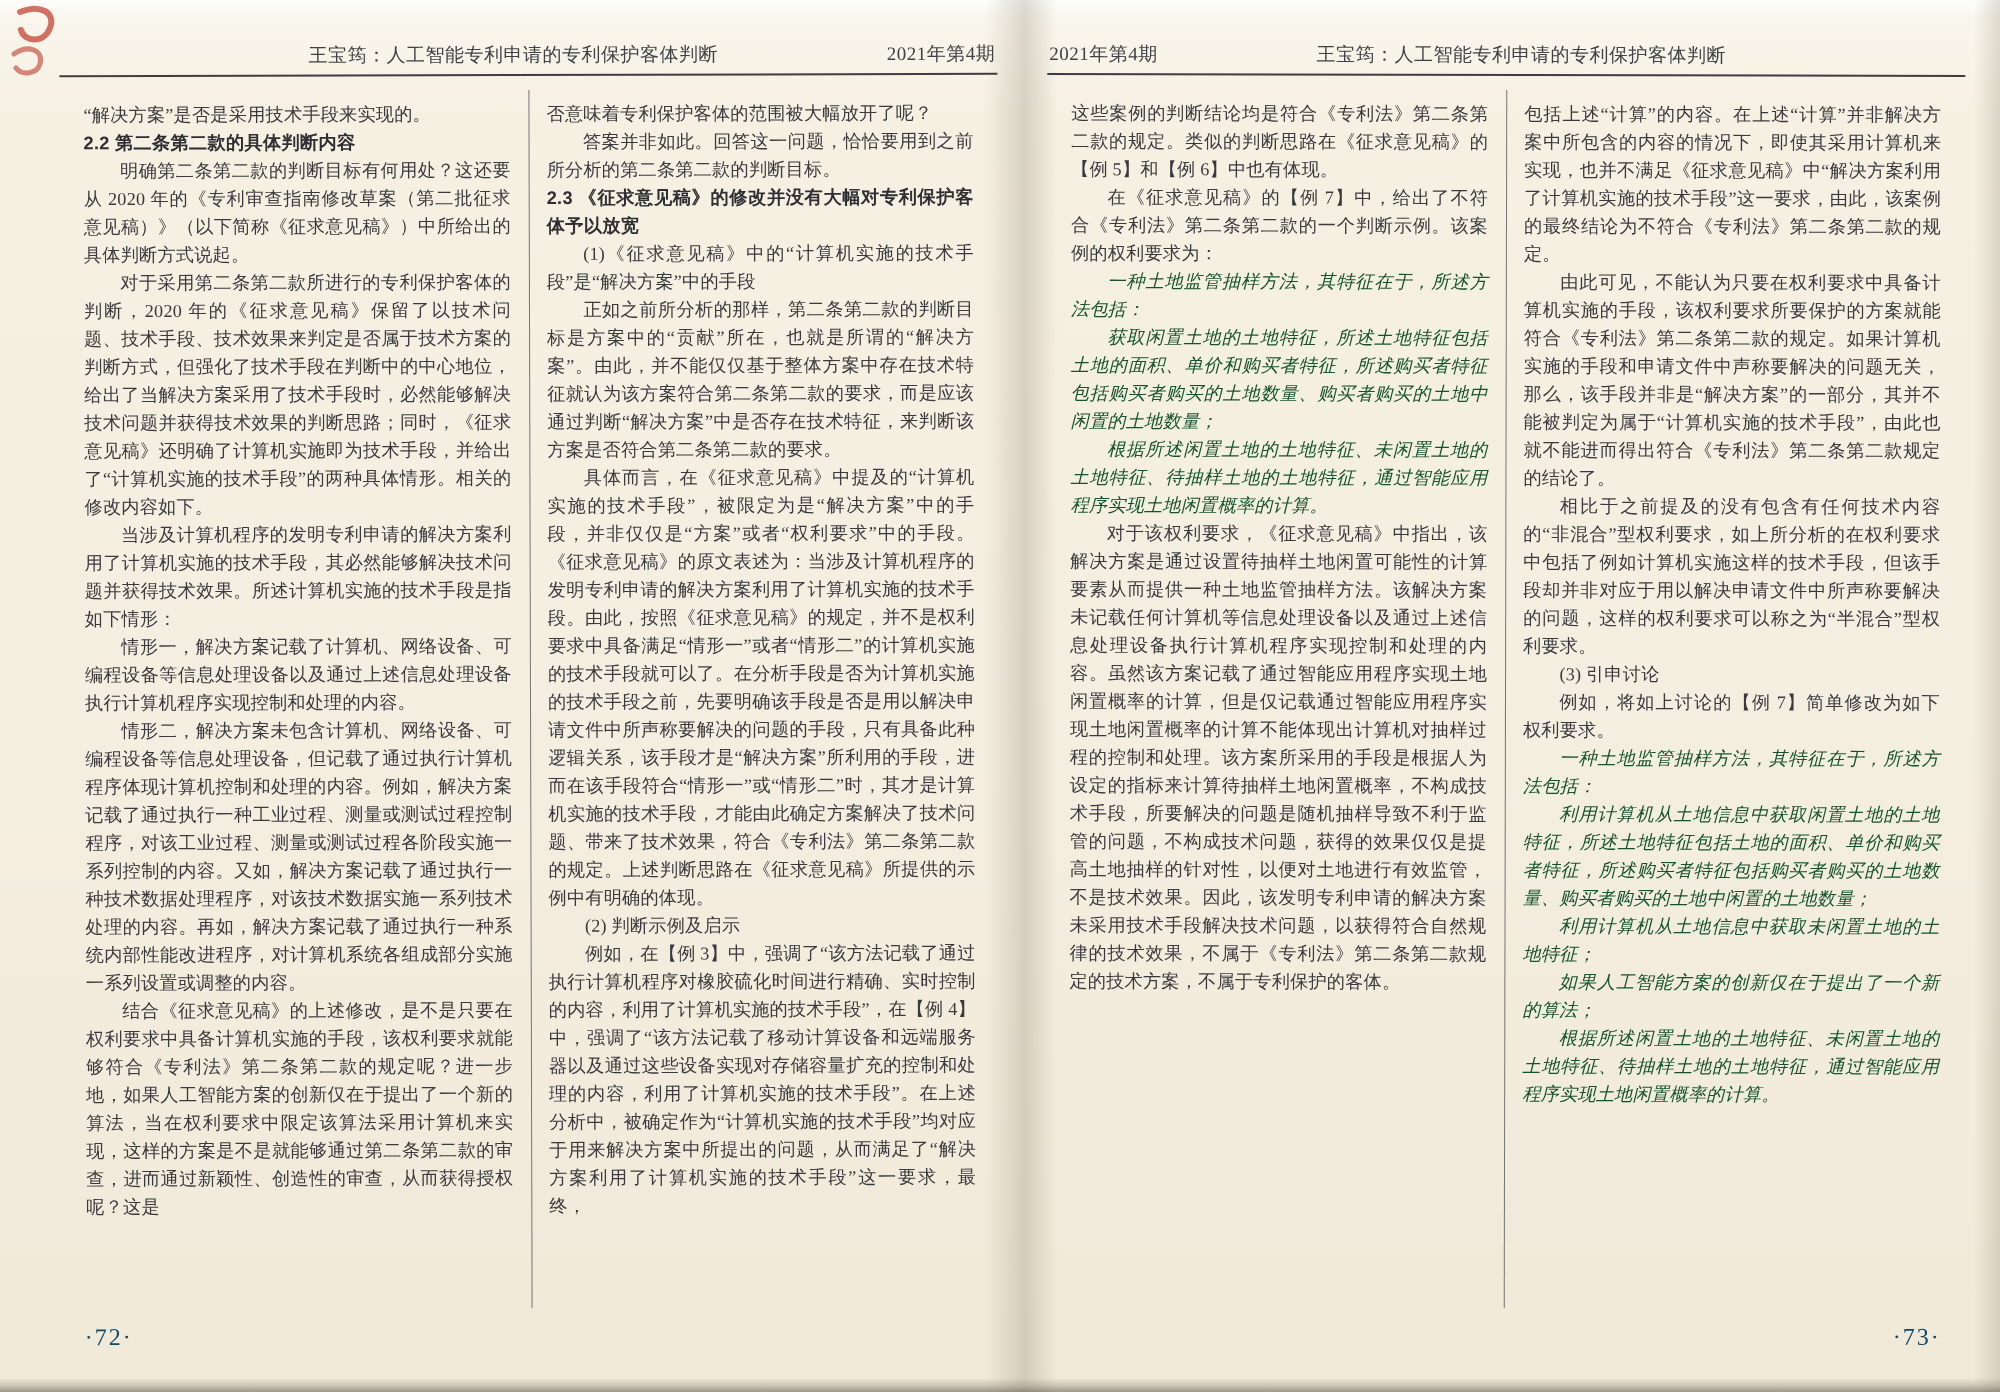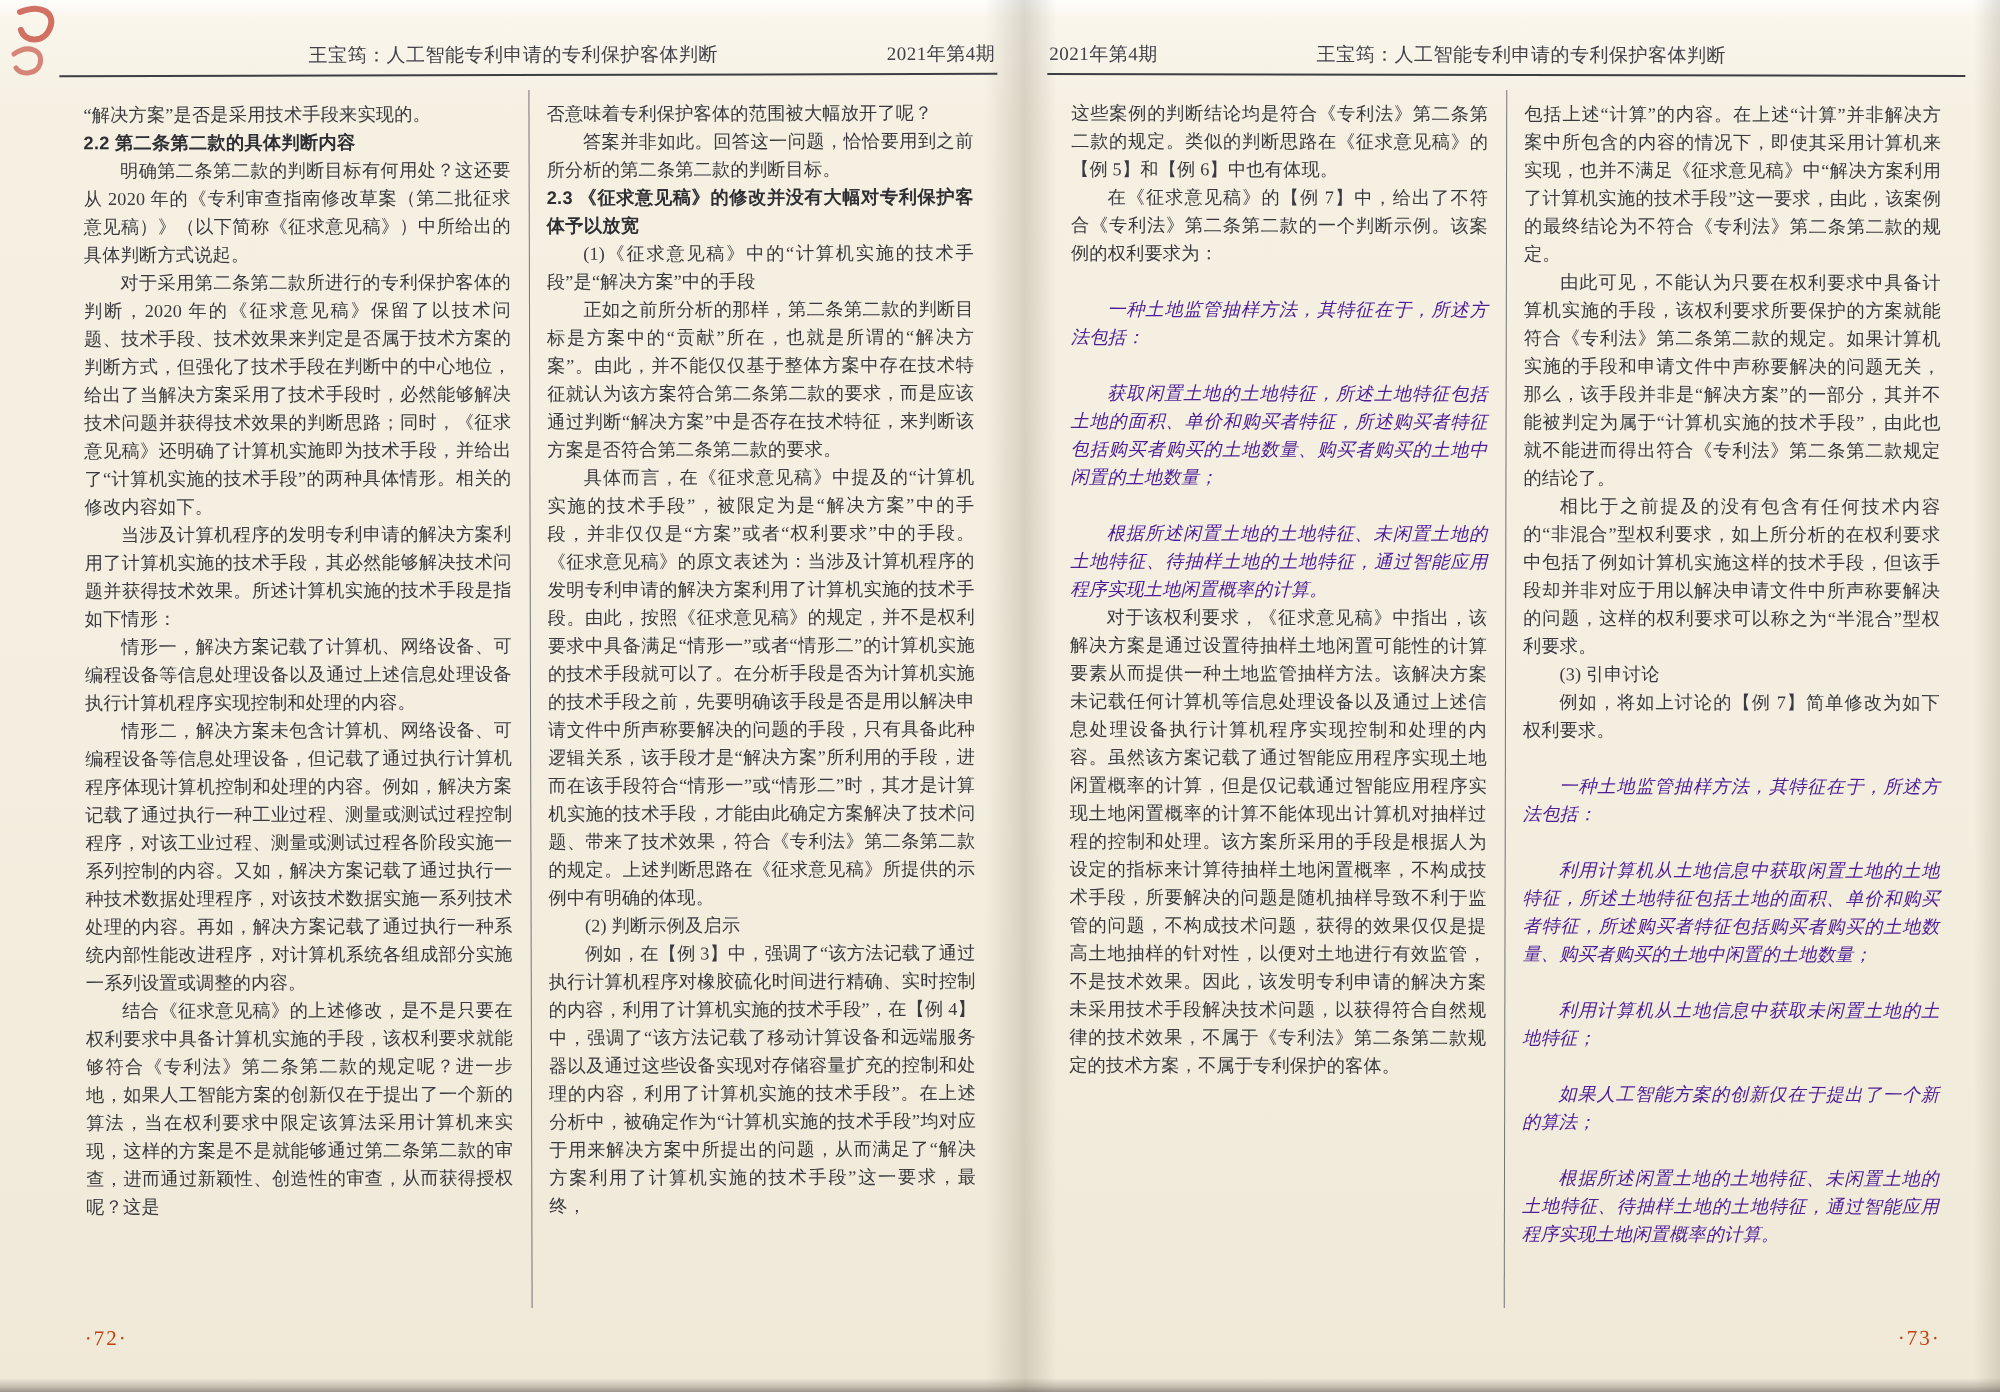--- a/index.html
+++ b/index.html
@@ -35,23 +35,23 @@
 
   .cols{position:relative;display:flex;padding:24px 12px 0 12px;height:1222px;overflow:hidden;}
   .col{width:50%;box-sizing:border-box;padding:0 18px;}
   .col-divider{position:absolute;left:50%;top:14px;bottom:14px;width:1px;background:rgba(75,75,82,.75);}
 
   p{margin:0;font-size:18.2px;line-height:28px;text-align:justify;letter-spacing:.2px;}
   p.body,p.sub,p.claim{text-indent:2em;}
   p.cont{text-indent:0;}
   p.h2{font-family:"Liberation Sans","DejaVu Sans",sans-serif;font-weight:bold;
     color:#2e2e33;text-indent:0;letter-spacing:.3px;}
-  p.claim{font-style:italic;color:#4c1d95;margin-top:28px;}
+  p.claim{font-style:italic;color:#14532d;}
 
-  .page-number{position:absolute;bottom:22px;font-size:21px;letter-spacing:2px;color:#c2410c;}
+  .page-number{position:absolute;bottom:22px;font-size:24px;letter-spacing:2px;color:#0c4a6e;}
   .pn-left{left:28px;}
   .pn-right{right:28px;}
 </style>
 </head>
 <body>
 
 <div class="scan">
 
   <div class="scan-top"></div>
 

